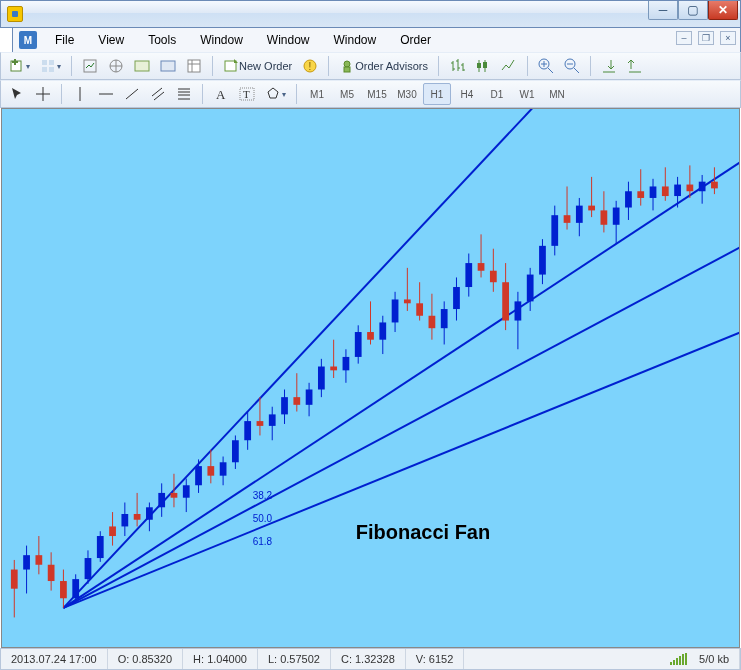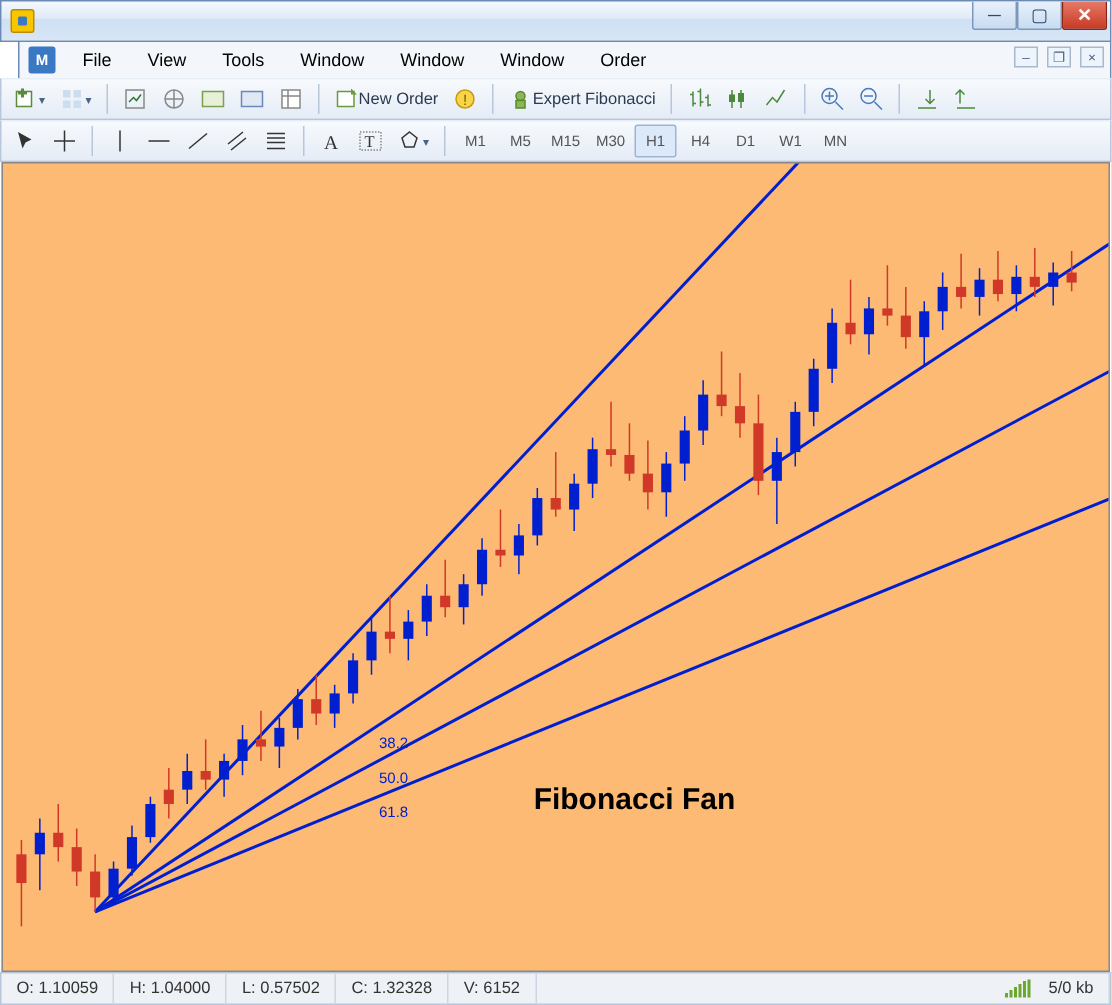--- a/index.html
+++ b/index.html
@@ -25,21 +25,21 @@
 .tb-sep { width: 1px; height: 20px; background: #b7c6db; margin: 0 4px; }
 .tb-drop::after { content: "▾"; font-size: 8px; color: #4a6488; margin-left: 1px; }
 .ti { width: 16px; height: 16px; display: inline-block; position: relative; }
 .ti svg { width: 16px; height: 16px; display: block; }
 
 
 .tf { min-width: 28px; font-size: 10px; color: #555; border: 1px solid transparent; }
 .tf.active { border: 1px solid #9cb4d6; background: #dce9f9; }
 
 
-.chart-wrap { position: absolute; left: 1px; right: 1px; top: 108px; bottom: 22px; border: 1px solid #888; background: #fdba74; }
+.chart-wrap { position: absolute; left: 1px; right: 1px; top: 108px; bottom: 22px; border: 1px solid #888; background: #7dd3fc; }
 .chart-svg { width: 100%; height: 100%; display: block; }
 
 
 .statusbar { position: absolute; left: 0; right: 0; bottom: 0; height: 22px; background: #eef2f7; border: 1px solid #b7c6db; display: flex; align-items: center; font-size: 11px; color: #333; }
 .status-cell { padding: 0 10px; border-right: 1px solid #cdd6e2; height: 100%; display: flex; align-items: center; }
 .status-spacer { flex: 1; }
 .conn-bars { display: inline-flex; gap: 1px; align-items: flex-end; margin-right: 6px; height: 12px; }
 .conn-bars i { width: 2px; background: #6aa82e; display: inline-block; }
 .conn-bars i:nth-child(1){height:3px} .conn-bars i:nth-child(2){height:5px} .conn-bars i:nth-child(3){height:7px} .conn-bars i:nth-child(4){height:9px} .conn-bars i:nth-child(5){height:11px} .conn-bars i:nth-child(6){height:12px}
 .conn-bars i.off { background: #c43a24; }
@@ -149,21 +149,21 @@
       </span>
     </span>
   <span class="tb-sep"></span>
   <span class="tb-btn">
       <span class="ti">
         <svg viewBox="0 0 16 16">
           <circle cx="8" cy="6" r="3" fill="#8ab858" stroke="#5a8a2a"></circle>
           <rect x="5" y="9" width="6" height="5" fill="#8ab858" stroke="#5a8a2a"></rect>
         </svg>
       </span>
-      <span>Expert Fibonacci</span>
+      <span>Order Advisors</span>
     </span>
   <span class="tb-sep"></span>
   <span class="tb-btn">
       <span class="ti">
         <svg viewBox="0 0 16 16">
           <path d="M4 3v10M4 5h-2M4 11h2 M9 1v12M9 3h-2M9 10h2 M14 5v8M14 7h-2M14 12h2" stroke="#4a8a3a"></path>
         </svg>
       </span>
     </span>
   <span class="tb-btn">
@@ -428,21 +428,22 @@
       <rect x="684.48875" y="75.54615384615386" width="6.755833333333334" height="6.703846153846143" fill="#d03828"></rect>
       <line x1="700.15" y1="65.96923076923076" x2="700.15" y2="94.69999999999999" stroke="#0020d0" stroke-width="1"></line>
       <rect x="696.7720833333333" y="72.6730769230769" width="6.755833333333334" height="9.576923076923094" fill="#0020d0"></rect>
       <line x1="712.4333333333333" y1="58.307692307692264" x2="712.4333333333333" y2="85.1230769230769" stroke="#d03828" stroke-width="1"></line>
       <rect x="709.0554166666666" y="72.6730769230769" width="6.755833333333334" height="6.7038461538462" fill="#d03828"></rect>
       <text x="353.76" y="430.40000000000003" font-size="20" font-weight="bold" fill="#000">Fibonacci Fan</text>
     </svg>
 </div>
 
 <div class="statusbar">
-  <div class="status-cell"><span>O:</span>&nbsp;<span>1.10059</span></div>
+  <div class="status-cell">2013.07.24 17:00</div>
+  <div class="status-cell"><span>O:</span>&nbsp;<span>0.85320</span></div>
   <div class="status-cell"><span>H:</span>&nbsp;<span>1.04000</span></div>
   <div class="status-cell"><span>L:</span>&nbsp;<span>0.57502</span></div>
   <div class="status-cell"><span>C:</span>&nbsp;<span>1.32328</span></div>
   <div class="status-cell"><span>V:</span>&nbsp;<span>6152</span></div>
   <div class="status-spacer"></div>
   <div class="status-cell">
     <span class="conn-bars">
         <i></i>
         <i></i>
         <i></i>

